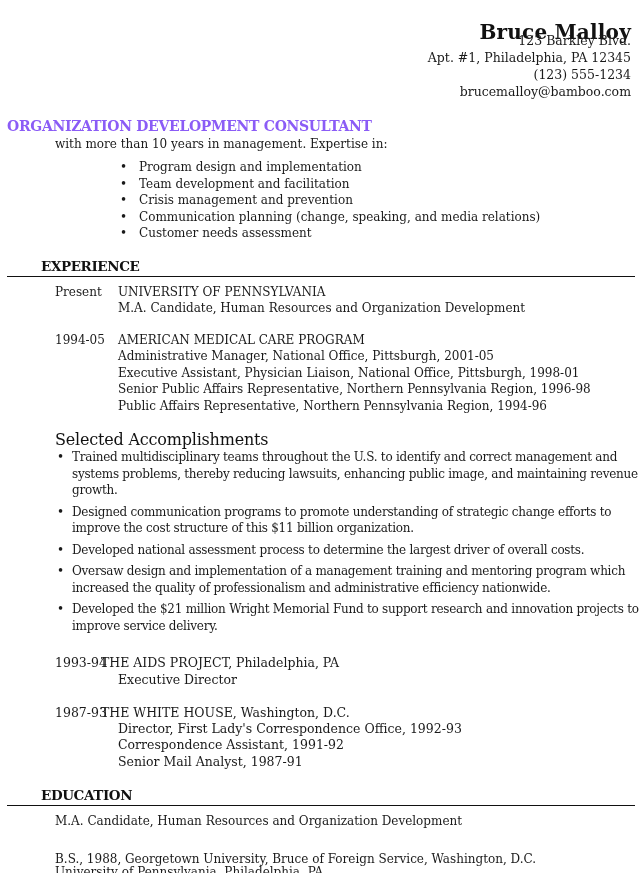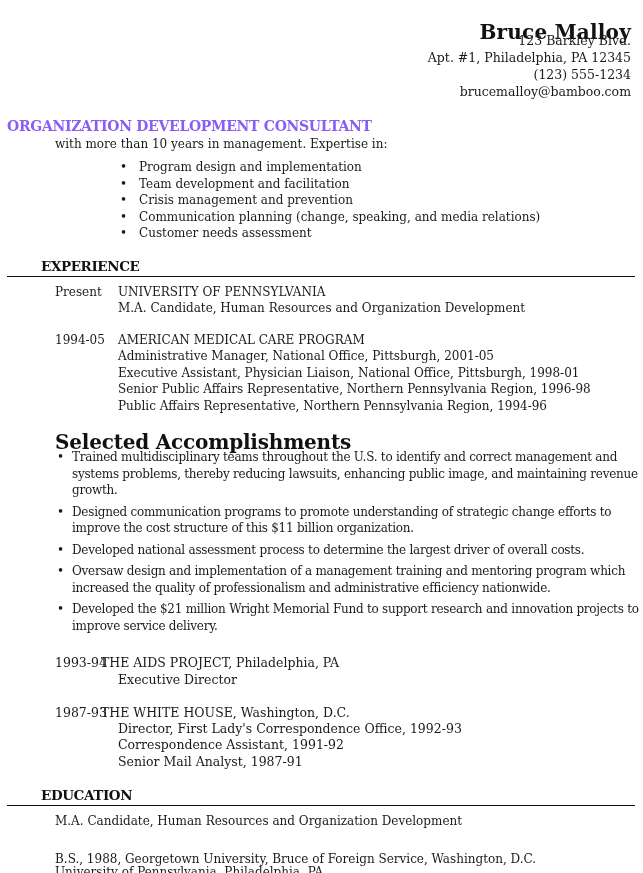--- a/index.html
+++ b/index.html
@@ -14,21 +14,21 @@
   .title-line { left: 7px; top: 118px; font-size: 14px; font-weight: bold; letter-spacing: -0.3px; color: #8b5cf6; }
   .sub { left: 55px; top: 137px; font-size: 12px; }
   .exp-list { position: absolute; left: 120px; top: 159px; margin: 0; padding: 0; list-style: none; font-size: 12px; line-height: 16.5px; }
   .exp-list li { position: relative; padding-left: 19px; white-space: nowrap; }
   .exp-list li::before { content: "\2022"; position: absolute; left: 0; top: 0; }
   .section-head { position: absolute; left: 7px; font-size: 13.5px; font-weight: bold; letter-spacing: -0.4px; color: #111; margin-left: 34px; }
   .rule { position: absolute; left: 7px; width: 628px; height: 0; border-top: 1.5px solid #111; }
   .t12 { font-size: 12px; line-height: 16.5px; }
   .date { left: 55px; }
   .col { left: 118px; }
-  .accom-head { left: 55px; top: 430px; font-size: 20px; font-weight: bold; letter-spacing: -0.2px; color: #111; }
+  .accom-head { left: 55px; top: 430px; font-size: 16px; font-weight: normal; letter-spacing: -0.2px; color: #111; }
   .accom-list { position: absolute; left: 55px; top: 449px; width: 585px; margin: 0; padding: 0; list-style: none; font-size: 12px; line-height: 16.5px; }
   .accom-list li { position: relative; padding-left: 17px; margin-bottom: 5px; letter-spacing: -0.25px; }
   .accom-list li::before { content: "\2022"; position: absolute; left: 2px; top: 0; }
   .job2 { font-size: 12.5px; line-height: 16.5px; }
 </style>
 </head>
 <body>
 
 <div class="name">Bruce Malloy</div>
 <div class="abs contact" style="top:32px">123 Barkley Blvd.</div>

